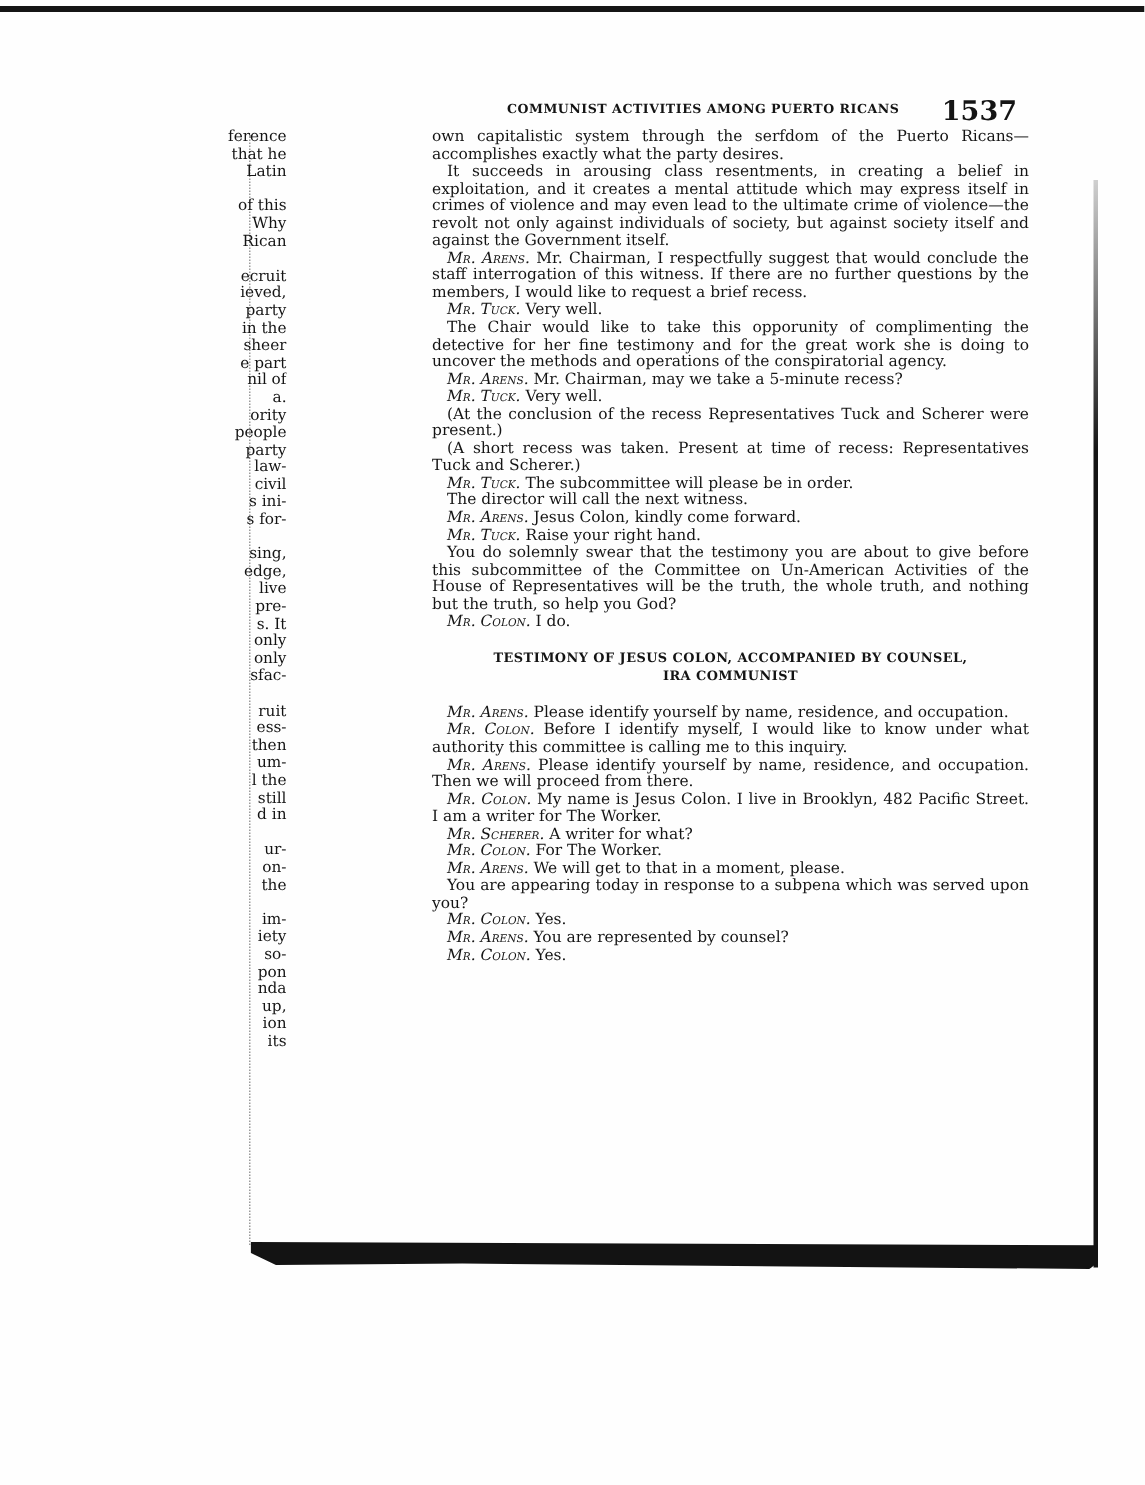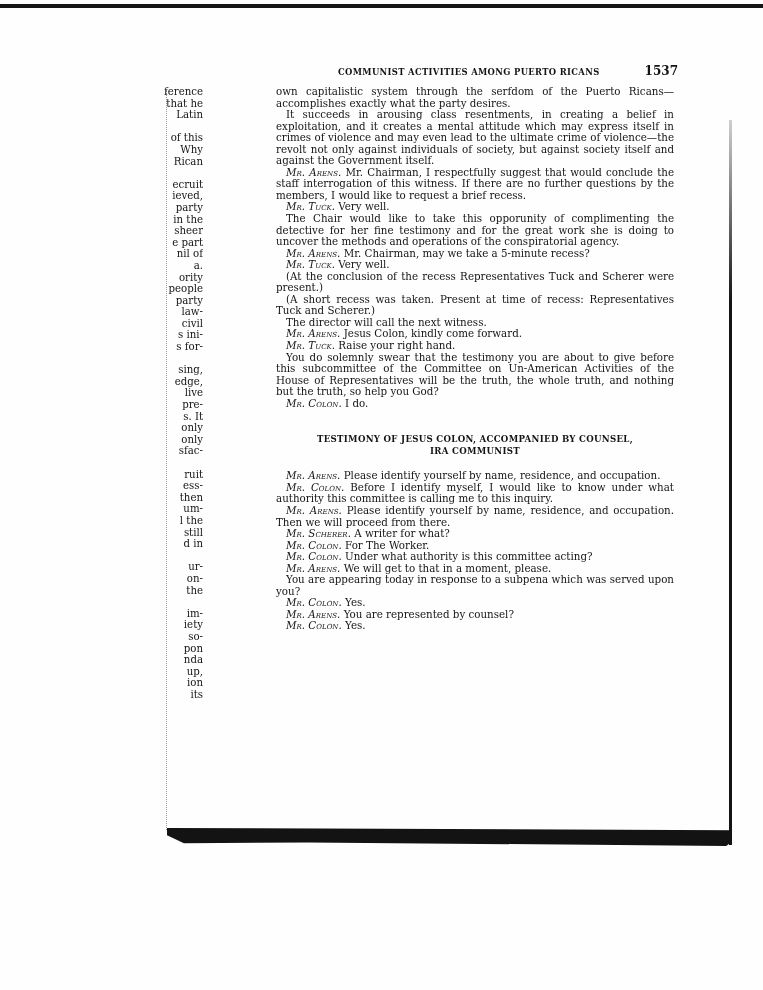--- a/index.html
+++ b/index.html
@@ -21,47 +21,47 @@
     position: absolute; left: 167px; top: 828px; width: 565px; height: 18px;
     background: #131313;
     border-radius: 0 0 6px 8px;
     clip-path: polygon(0 0, 100% 12%, 100% 75%, 99% 100%, 25% 80%, 3% 85%, 0 40%);
   }
   .left-gutter-line {
     position: absolute; left: 166px; top: 90px; width: 1px; height: 740px;
     border-left: 1px dotted #9a9a9a;
   }
   .left-margin {
-    position: absolute; left: 163px; top: 86px; width: 40px;
+    position: absolute; left: 151px; top: 86px; width: 40px;
     font-size: 10.2px; line-height: 11.6px; text-align: right;
     overflow: hidden; white-space: nowrap;
   }
   .left-margin .frag { display: block; height: 11.6px; }
   .running-head {
     position: absolute; left: 276px; top: 64px; width: 404px; height: 16px;
   }
   .running-title {
     position: absolute; left: 62px; top: 3px;
     font-size: 8.4px; font-weight: bold; letter-spacing: 0.35px;
   }
   .page-number {
     position: absolute; right: 2px; top: 0px;
-    font-size: 12px; font-weight: bold;
+    font-size: 18px; font-weight: bold;
   }
   .body-text {
-    position: absolute; left: 276px; top: 86px; width: 398px;
+    position: absolute; left: 288px; top: 86px; width: 398px;
     font-size: 10.3px; line-height: 11.55px;
     text-align: justify;
   }
   .para { margin: 0; text-indent: 10px; }
   .para.noindent { text-indent: 0; }
   .sc { font-variant: small-caps; font-style: italic; }
   .section-heading {
     text-align: center; font-weight: bold; font-size: 8.6px; letter-spacing: 0.3px;
-    line-height: 12px; margin: 24px 0 13px 0;
+    line-height: 12px; margin: 12px 0 13px 0;
   }
 </style>
 </head>
 <body>
 
 <div class="top-bar"></div>
 <div class="right-edge"></div>
 <div class="bottom-bar"></div>
 <div class="left-gutter-line"></div>
 
@@ -130,36 +130,37 @@
   <div id="paras-before">
       <p class="para noindent"><span>own capitalistic system through the serfdom of the Puerto Ricans—accomplishes exactly what the party desires.</span></p>
       <p class="para"><span>It succeeds in arousing class resentments, in creating a belief in exploitation, and it creates a mental attitude which may express itself in crimes of violence and may even lead to the ultimate crime of violence—the revolt not only against individuals of society, but against society itself and against the Government itself.</span></p>
       <p class="para"><span class="sc">Mr. Arens.</span> <span>Mr. Chairman, I respectfully suggest that would conclude the staff interrogation of this witness. If there are no further questions by the members, I would like to request a brief recess.</span></p>
       <p class="para"><span class="sc">Mr. Tuck.</span> <span>Very well.</span></p>
       <p class="para"><span>The Chair would like to take this opporunity of complimenting the detective for her fine testimony and for the great work she is doing to uncover the methods and operations of the conspiratorial agency.</span></p>
       <p class="para"><span class="sc">Mr. Arens.</span> <span>Mr. Chairman, may we take a 5-minute recess?</span></p>
       <p class="para"><span class="sc">Mr. Tuck.</span> <span>Very well.</span></p>
       <p class="para"><span>(At the conclusion of the recess Representatives Tuck and Scherer were present.)</span></p>
       <p class="para"><span>(A short recess was taken. Present at time of recess: Representatives Tuck and Scherer.)</span></p>
+      <p class="para"><span class="sc">Mr. Tuck.</span> <span>The subcommittee will please be in order.</span></p>
       <p class="para"><span>The director will call the next witness.</span></p>
       <p class="para"><span class="sc">Mr. Arens.</span> <span>Jesus Colon, kindly come forward.</span></p>
       <p class="para"><span class="sc">Mr. Tuck.</span> <span>Raise your right hand.</span></p>
       <p class="para"><span>You do solemnly swear that the testimony you are about to give before this subcommittee of the Committee on Un-American Activities of the House of Representatives will be the truth, the whole truth, and nothing but the truth, so help you God?</span></p>
       <p class="para"><span class="sc">Mr. Colon.</span> <span>I do.</span></p>
     </div>
   <div class="section-heading">
     <div>TESTIMONY OF JESUS COLON, ACCOMPANIED BY COUNSEL,</div>
     <div>IRA COMMUNIST</div>
   </div>
   <div id="paras-after">
       <p class="para"><span class="sc">Mr. Arens.</span> <span>Please identify yourself by name, residence, and occupation.</span></p>
       <p class="para"><span class="sc">Mr. Colon.</span> <span>Before I identify myself, I would like to know under what authority this committee is calling me to this inquiry.</span></p>
       <p class="para"><span class="sc">Mr. Arens.</span> <span>Please identify yourself by name, residence, and occupation. Then we will proceed from there.</span></p>
+      <p class="para"><span class="sc">Mr. Colon.</span> <span>My name is Jesus Colon. I live in Brooklyn, 482 Pacific Street. I am a writer for The Worker.</span></p>
       <p class="para"><span class="sc">Mr. Scherer.</span> <span>A writer for what?</span></p>
       <p class="para"><span class="sc">Mr. Colon.</span> <span>For The Worker.</span></p>
-      <p class="para"><span class="sc">Mr. Colon.</span> <span>Under what authority is this committee acting?</span></p>
       <p class="para"><span class="sc">Mr. Arens.</span> <span>We will get to that in a moment, please.</span></p>
       <p class="para"><span>You are appearing today in response to a subpena which was served upon you?</span></p>
       <p class="para"><span class="sc">Mr. Colon.</span> <span>Yes.</span></p>
       <p class="para"><span class="sc">Mr. Arens.</span> <span>You are represented by counsel?</span></p>
       <p class="para"><span class="sc">Mr. Colon.</span> <span>Yes.</span></p>
     </div>
 </div>
 
 </body></html>

